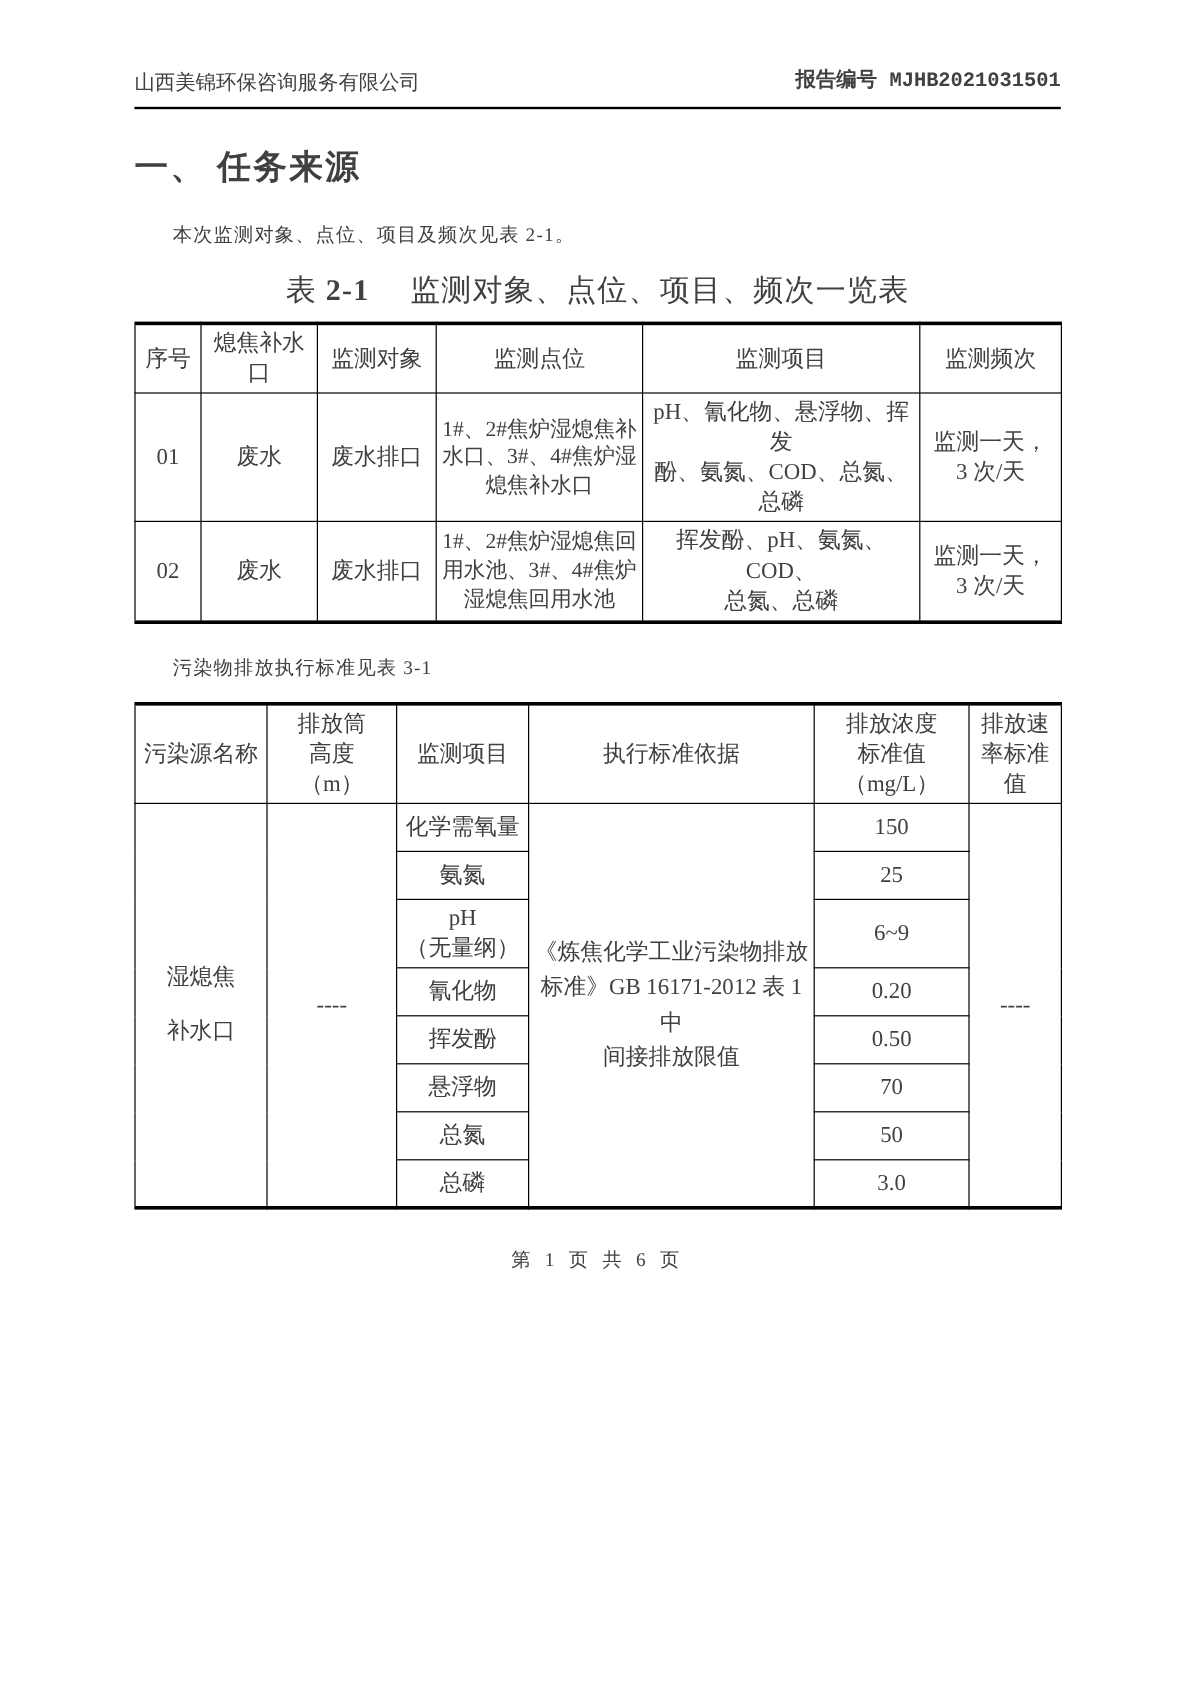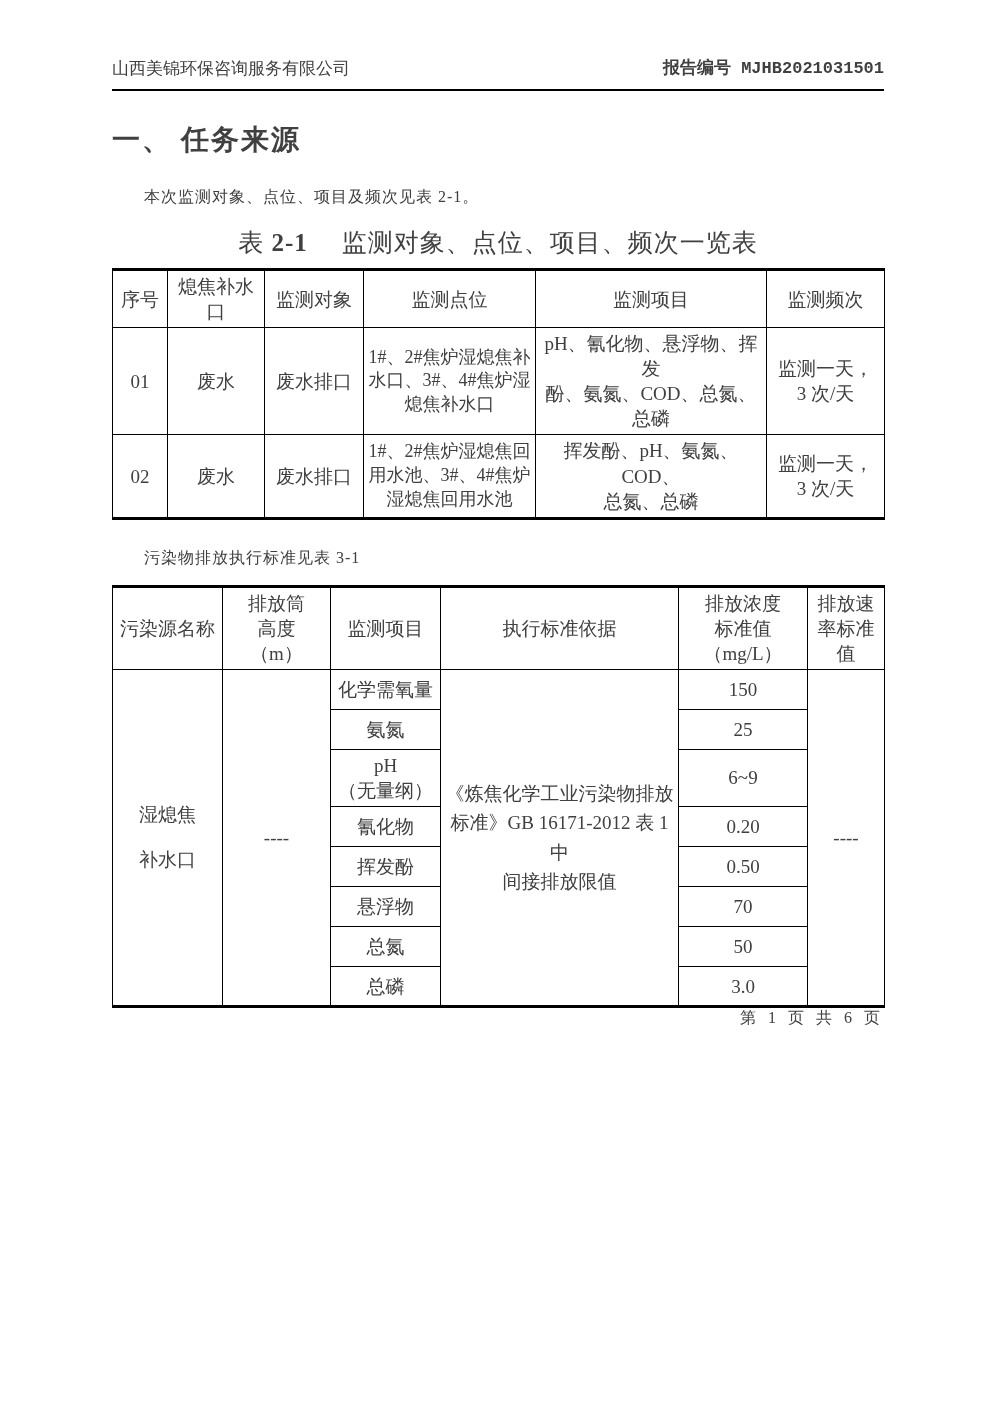--- a/index.html
+++ b/index.html
@@ -62,21 +62,22 @@
   tr.t2-row2{height:64px;}
   td.point-cell{font-size:18px;letter-spacing:0;}
   tr.t3-head{height:80px;}
   tr.t3-row{height:40px;}
   tr.t3-row.tall{height:50px;}
   td.source-cell{line-height:2.35;}
   td.basis-cell{line-height:1.55;}
 
   
   .page-footer{
-    text-align:right;font-size:16px;letter-spacing:4px;
+    text-align:center;font-size:16px;letter-spacing:4px;
+    margin-top:32px;
   }
 </style>
 </head>
 <body>
 
 <div class="page">
 
   <div class="page-header">
     <span class="company">山西美锦环保咨询服务有限公司</span>
     <span class="report-no">报告编号 MJHB2021031501</span>

